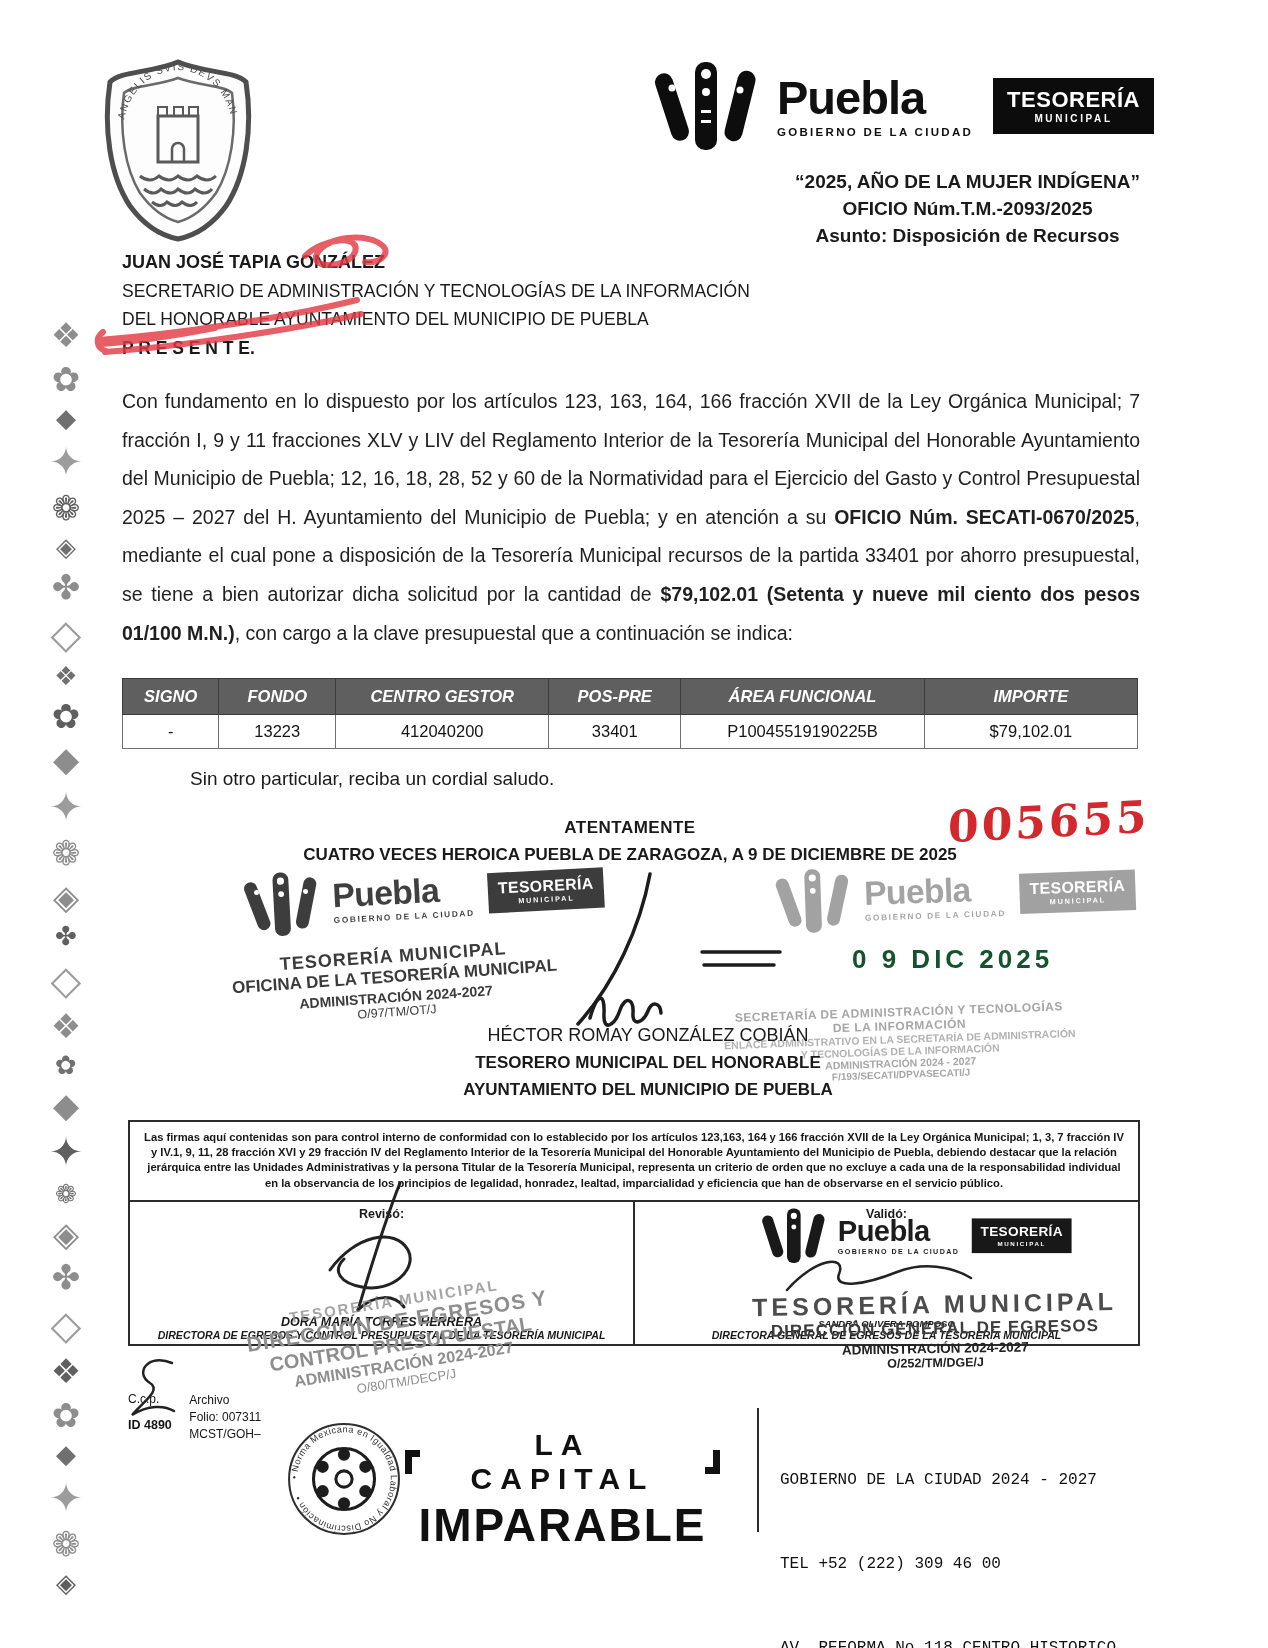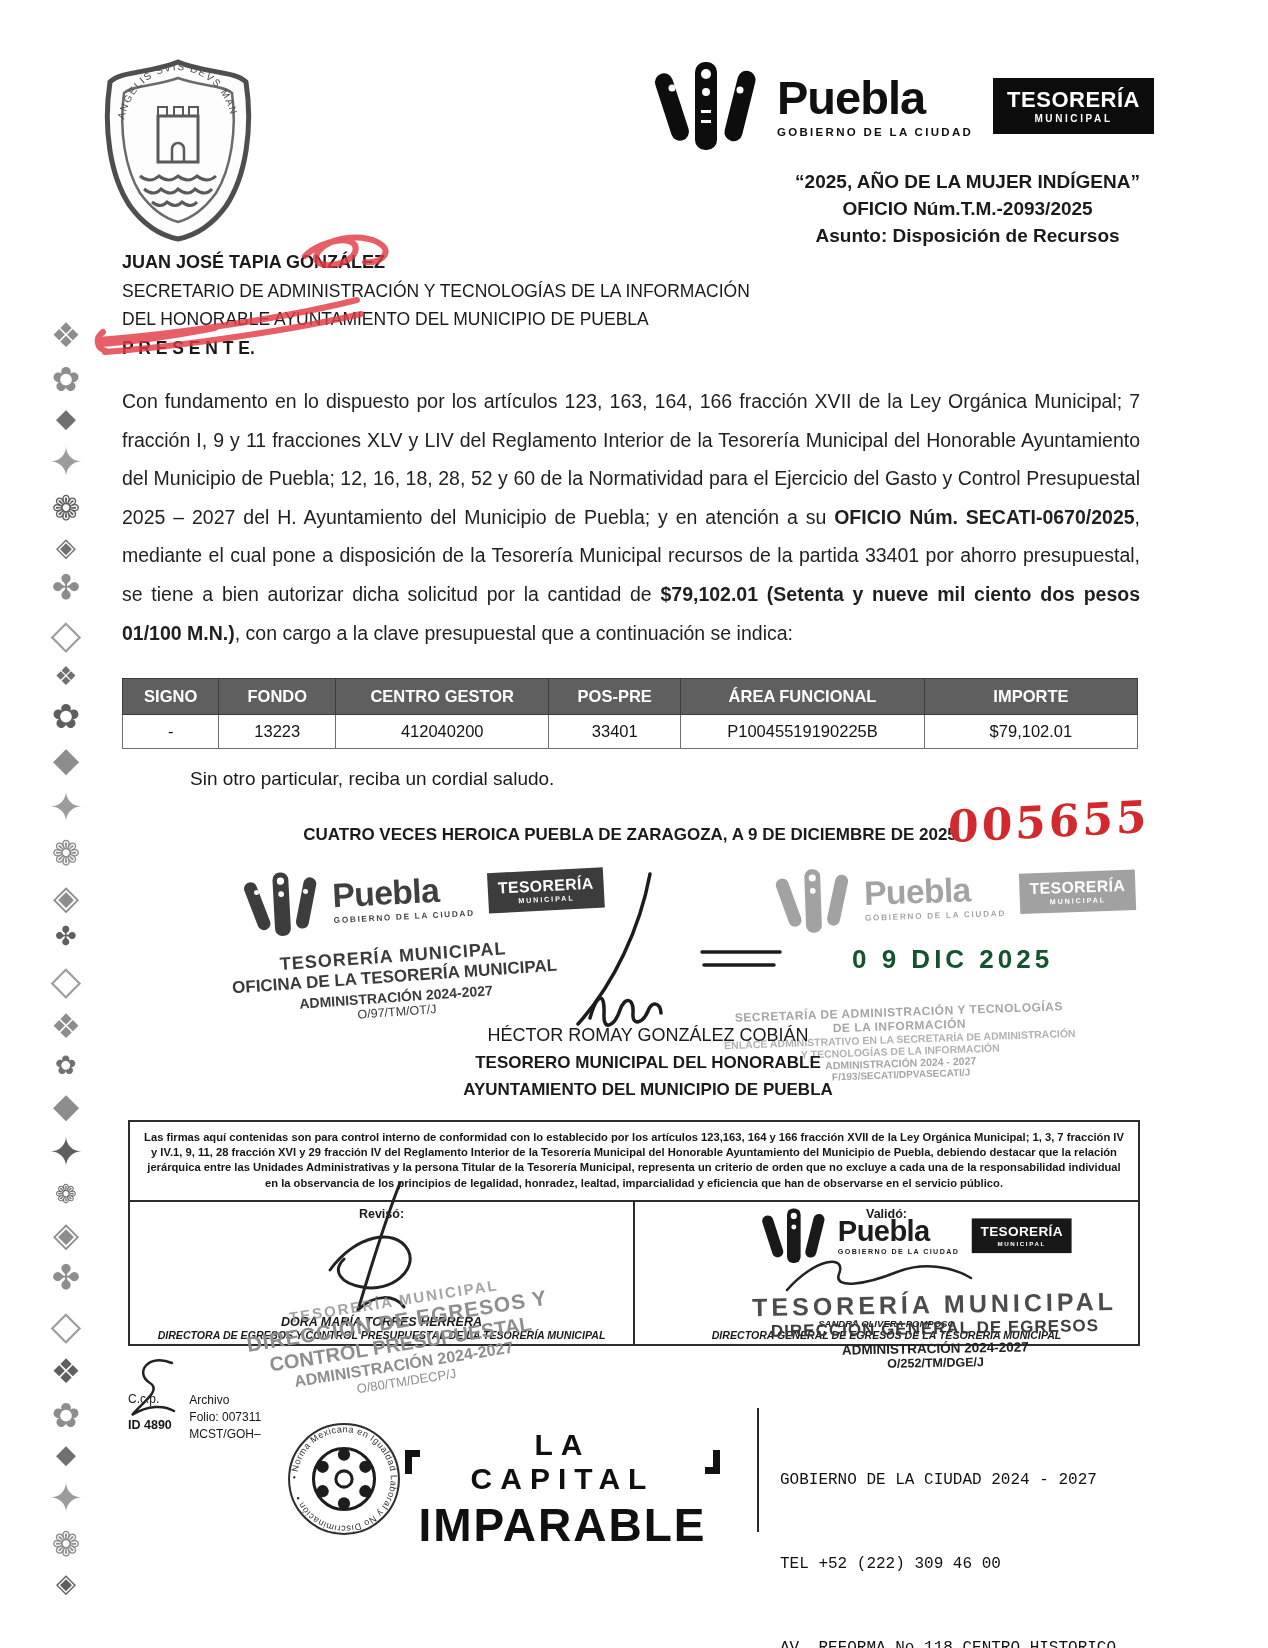--- a/index.html
+++ b/index.html
@@ -50,21 +50,21 @@
   
   .red-marks { position:absolute; left:85px; top:222px; width:480px; height:160px; pointer-events:none; }
 
   
   .bodytext { position:absolute; left:122px; top:382px; width:1018px; font-size:19.5px; line-height:38.6px; text-align:justify; color:#1f1f1f; }
   .b { font-weight:800; }
 
   
   .tablewrap { position:absolute; left:122px; top:678px; width:1016px; }
   .ptable { width:100%; border-collapse:collapse; table-layout:fixed; }
-  .ptable th { background:#5f5f5f; color:#fff; font-size:16.5px; font-weight:700; padding:8px 4px; border:1px solid #3c3c3c; }
+  .ptable th { background:#5f5f5f; color:#fff; font-size:16.5px; font-weight:700; padding:8px 4px; border:1px solid #3c3c3c;font-style:italic; }
   .ptable td { font-size:16.5px; text-align:center; padding:7px 4px; border:1px solid #6f6f6f; color:#141414; }
 
   .closing { position:absolute; left:190px; top:768px; font-size:19px; }
 
   
   .atent { position:absolute; left:130px; top:818px; width:1000px; text-align:center; }
   .atent-1 { font-size:17px; font-weight:800; letter-spacing:.5px; }
   .atent-2 { font-size:17px; font-weight:800; margin-top:7px; }
 
   .folio-red { position:absolute; left:948px; top:796px; font-family:"DejaVu Serif", serif; font-size:44px; font-weight:700; color:#d3282e; letter-spacing:3px; transform:rotate(-3deg) skewX(-4deg); }
@@ -269,20 +269,21 @@
           <td>P10045519190225B</td>
           <td>$79,102.01</td>
         </tr>
       </tbody>
     </table>
   </div>
 
   <div class="closing">Sin otro particular, reciba un cordial saludo.</div>
 
   <div class="atent">
+    <div class="atent-1">ATENTAMENTE</div>
     <div class="atent-2">CUATRO VECES HEROICA PUEBLA DE ZARAGOZA, A 9 DE DICIEMBRE DE 2025</div>
   </div>
 
   <div class="folio-red">005655</div>
   <div class="date-red">0 9 DIC 2025</div>
 
   <div class="logo-stamp-left">
     <div class="plogo">
       <svg class="plogo-icon" viewBox="0 0 120 96">
         <g fill="#0d0d0d">

